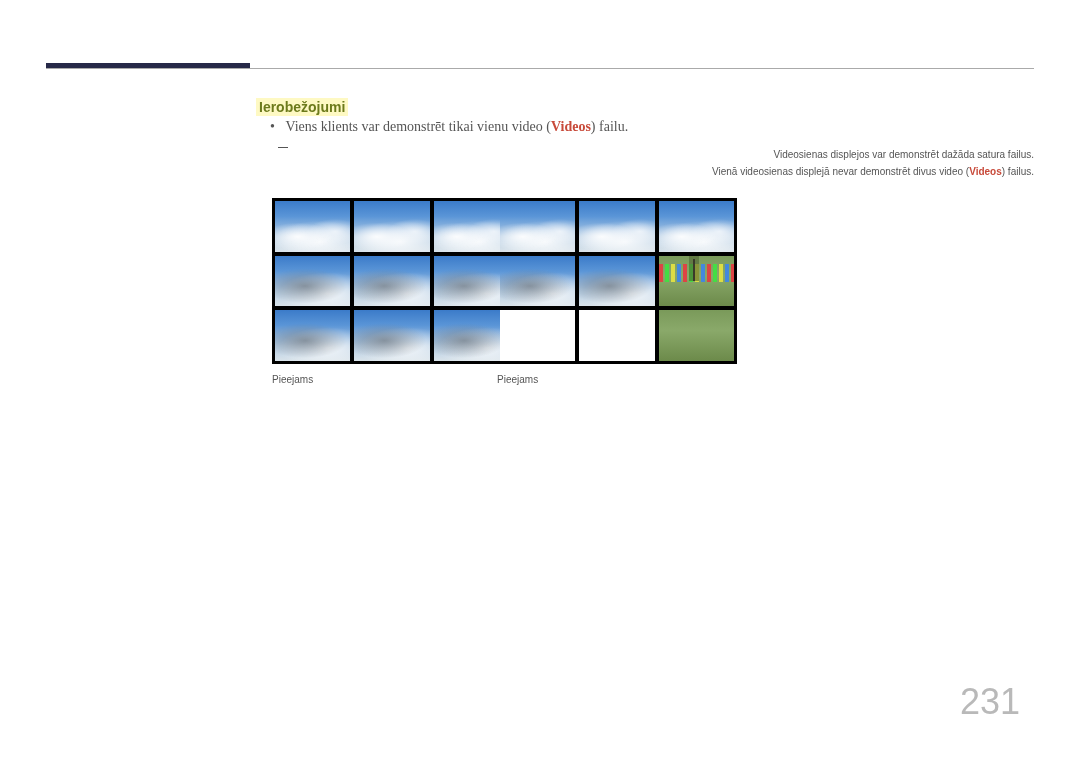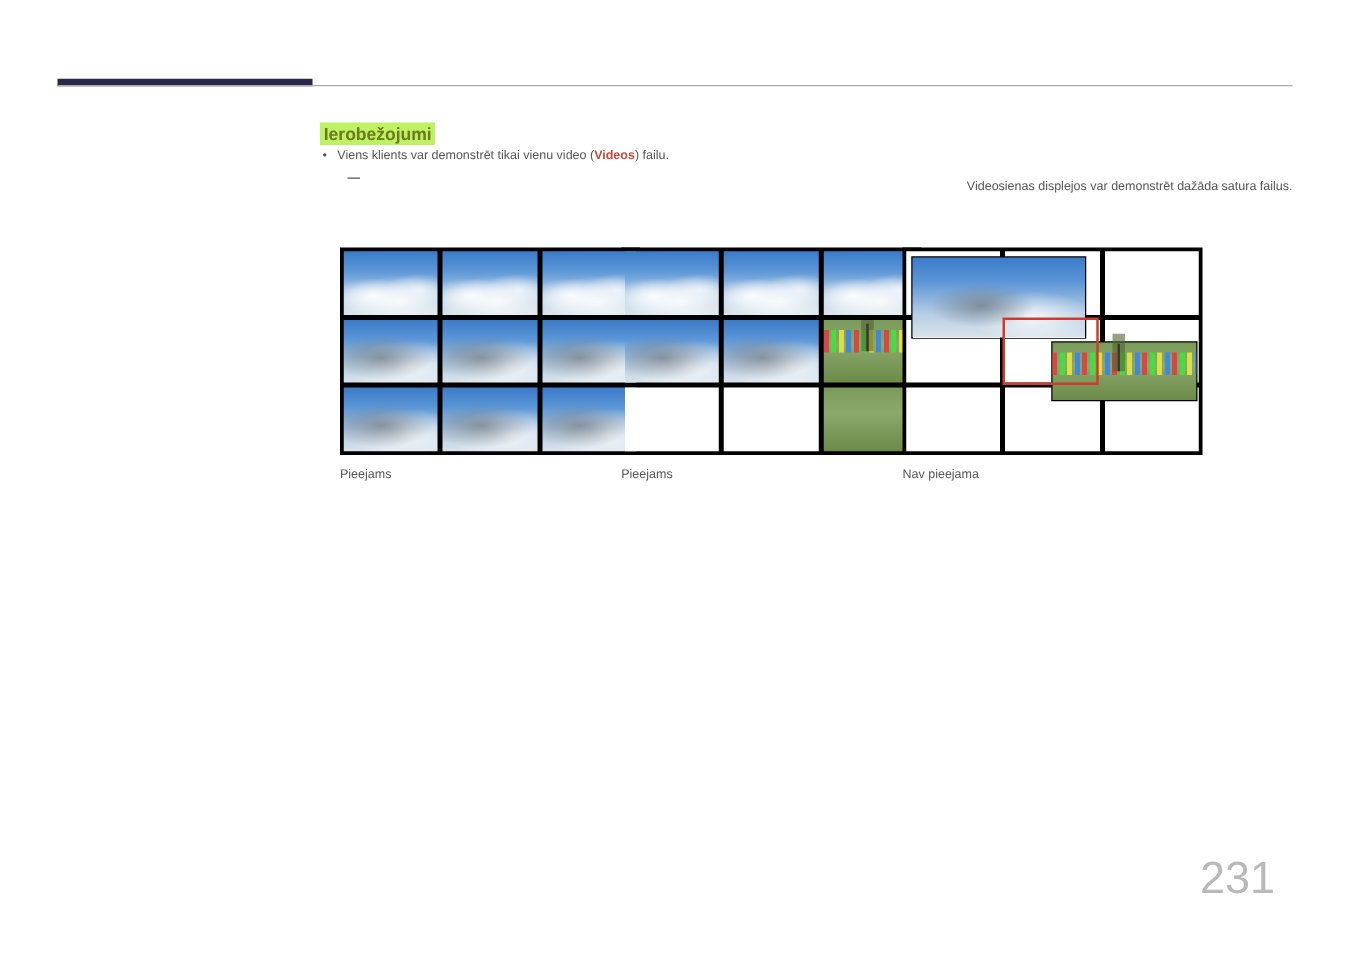--- a/index.html
+++ b/index.html
@@ -30,31 +30,32 @@
   .content {
     position: absolute;
     top: 98px;
     left: 256px;
     right: 46px;
   }
   .section-title {
     font-size: 14px;
     font-weight: bold;
     color: #6c7a1b;
-    background: #bef264;
+    background: #fef9c3;
     display: inline-block;
     padding: 1px 3px;
     margin-bottom: 0;
   }
   .bullet {
-    margin-left: 2px;
-    font-size: 10px;
+    margin-left: 14px;
+    font-size: 14px;
     color: #555;
     margin-bottom: 8px;
     line-height: 1.6;
+    font-family: Liberation Serif, serif;
   }
   .dash-item {
     margin-left: 36px;
     font-size: 10px;
     color: #555;
     line-height: 1.7;
     position: relative;
     padding-left: 0;
     text-align: right;
   }
@@ -194,20 +195,23 @@
 <div class="content">
   <div class="section-title">Ierobežojumi</div>
 
   <div class="bullet">
     •&nbsp;&nbsp;&nbsp;<span>Viens klients var demonstrēt tikai vienu video (</span><span class="brand">Videos</span><span>) failu.</span>
   </div>
 
   <div class="dash-item">
     <span class="dash"></span>
     <span>Videosienas displejos var demonstrēt dažāda satura failus.</span><br>
+    <span class="line2">
+      <span>Vienā videosienas displejā nevar demonstrēt divus video (</span><span class="brand">Videos</span><span>) failus.</span>
+    </span>
   </div>
 </div>
 
 <div class="figures">
 
   <div class="figure">
     <div class="vw">
       <div class="cell sky"></div>
       <div class="cell sky"></div>
       <div class="cell sky"></div>
@@ -229,35 +233,16 @@
       <div class="cell sky dark"></div>
       <div class="cell sky dark"></div>
       <div class="cell grass flags tree"></div>
       <div class="cell"></div>
       <div class="cell"></div>
       <div class="cell grass"></div>
     </div>
     <div class="figure-label">Pieejams</div>
   </div>
 
-  <div class="figure">
-    <div class="fig3-wrap">
-      <div class="fig3-grid">
-        <div class="cell"></div>
-        <div class="cell"></div>
-        <div class="cell"></div>
-        <div class="cell"></div>
-        <div class="cell"></div>
-        <div class="cell"></div>
-        <div class="cell"></div>
-        <div class="cell"></div>
-        <div class="cell"></div>
-      </div>
-      <div class="overlay-sky sky dark"></div>
-      <div class="overlay-grass grass flags tree"></div>
-      <div class="redbox" style="top:56px; left:80px; width:77px; height:54px;"></div>
-    </div>
-    <div class="figure-label">Nav pieejama</div>
-  </div>
 
 </div>
 
 <div class="page-num">231</div>
 
 </body></html>

